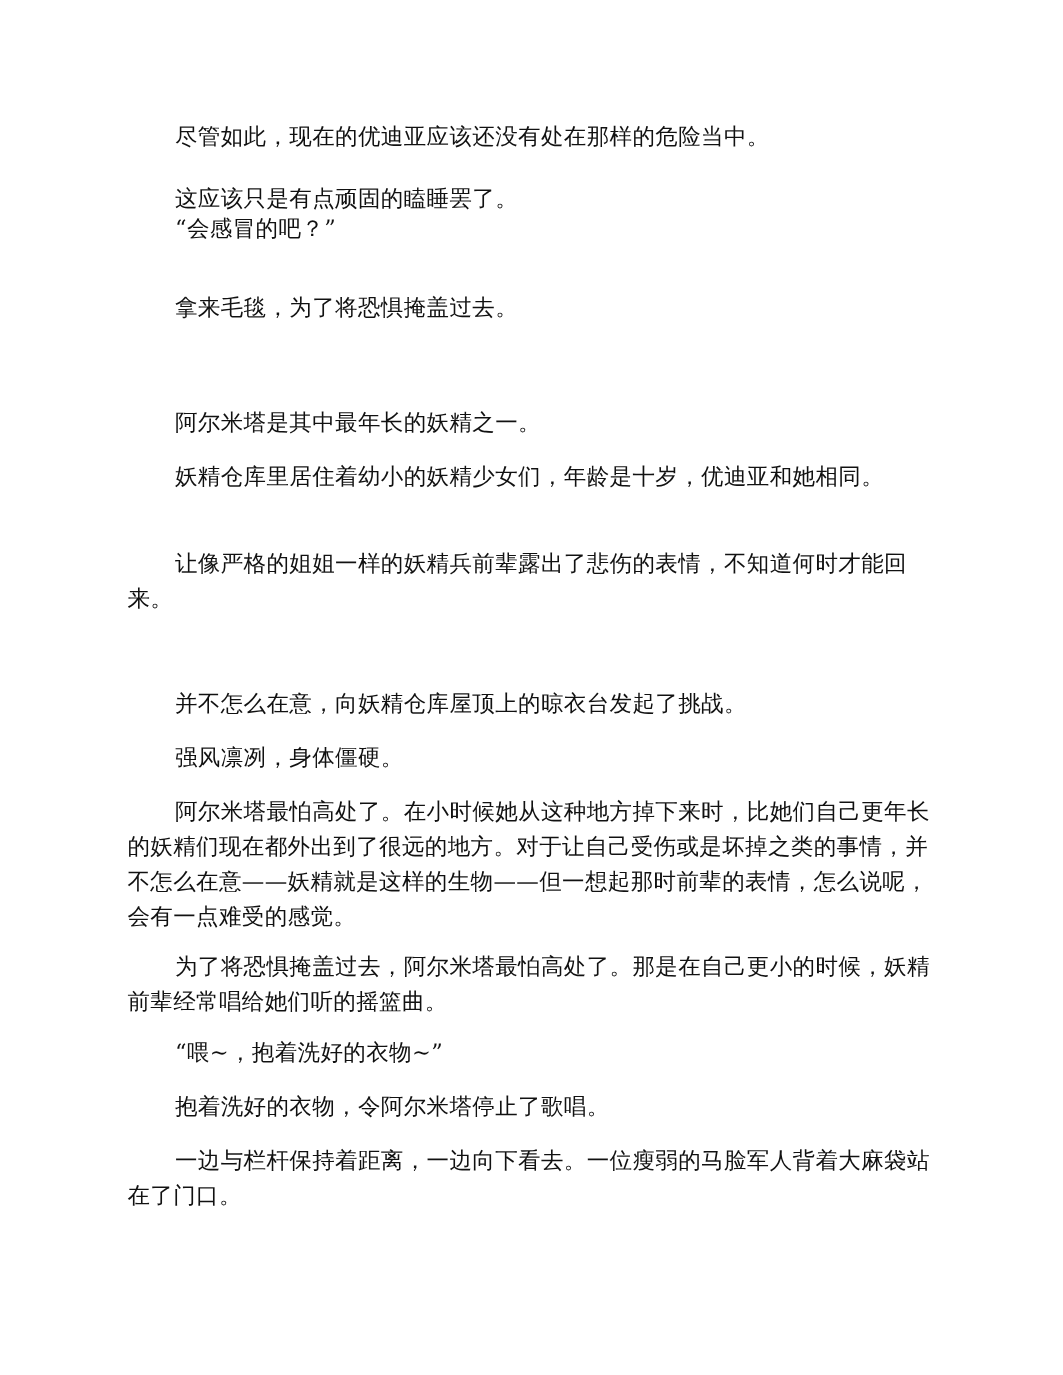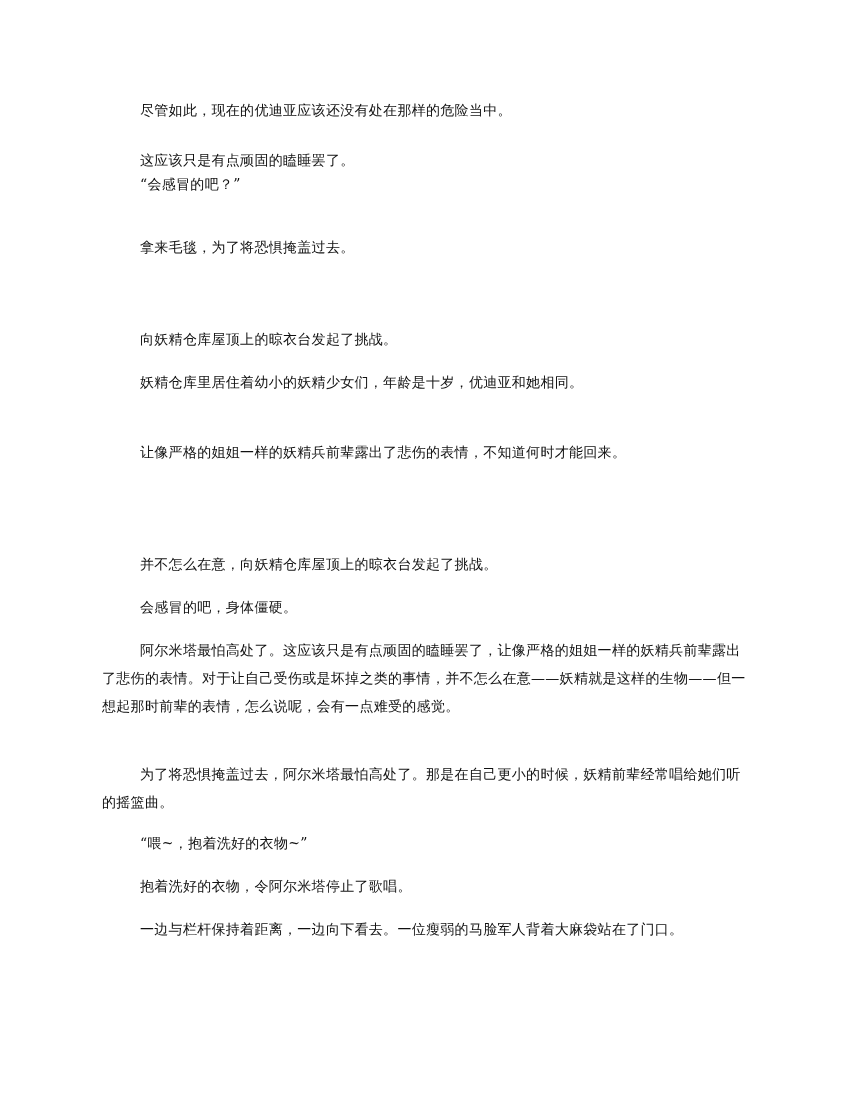--- a/index.html
+++ b/index.html
@@ -18,40 +18,40 @@
     .page {
       position: absolute;
       left: 102px;
       top: 0;
       width: 646px;
     }
     .para {
       position: absolute;
       left: 0;
       width: 646px;
-      font-size: 14px;
+      font-size: 18px;
       line-height: 28px;
       text-indent: 38px;
       margin: 0;
       white-space: normal;
       word-break: break-all;
       letter-spacing: 0.3px;
     }
   </style>
 </head>
 <body>
 
 <div class="page">
   <p class="para" style="top:96px">尽管如此，现在的优迪亚应该还没有处在那样的危险当中。</p>
   <p class="para" style="top:146px">这应该只是有点顽固的瞌睡罢了。</p>
   <p class="para" style="top:170px">“会感冒的吧？”</p>
   <p class="para" style="top:233px">拿来毛毯，为了将恐惧掩盖过去。</p>
-  <p class="para" style="top:325px">向妖精仓库屋顶上的晾衣台发起了挑战。</p>
+  <p class="para" style="top:325px">阿尔米塔是其中最年长的妖精之一。</p>
   <p class="para" style="top:368px">妖精仓库里居住着幼小的妖精少女们，年龄是十岁，优迪亚和她相同。</p>
   <p class="para" style="top:438px">让像严格的姐姐一样的妖精兵前辈露出了悲伤的表情，不知道何时才能回来。</p>
   <p class="para" style="top:550px">并不怎么在意，向妖精仓库屋顶上的晾衣台发起了挑战。</p>
-  <p class="para" style="top:593px">会感冒的吧，身体僵硬。</p>
-  <p class="para" style="top:636px">阿尔米塔最怕高处了。这应该只是有点顽固的瞌睡罢了，让像严格的姐姐一样的妖精兵前辈露出了悲伤的表情。对于让自己受伤或是坏掉之类的事情，并不怎么在意——妖精就是这样的生物——但一想起那时前辈的表情，怎么说呢，会有一点难受的感觉。</p>
+  <p class="para" style="top:593px">强风凛冽，身体僵硬。</p>
+  <p class="para" style="top:636px">阿尔米塔最怕高处了。在小时候她从这种地方掉下来时，比她们自己更年长的妖精们现在都外出到了很远的地方。对于让自己受伤或是坏掉之类的事情，并不怎么在意——妖精就是这样的生物——但一想起那时前辈的表情，怎么说呢，会有一点难受的感觉。</p>
   <p class="para" style="top:760px">为了将恐惧掩盖过去，阿尔米塔最怕高处了。那是在自己更小的时候，妖精前辈经常唱给她们听的摇篮曲。</p>
   <p class="para" style="top:829px">“喂~，抱着洗好的衣物~”</p>
   <p class="para" style="top:872px">抱着洗好的衣物，令阿尔米塔停止了歌唱。</p>
   <p class="para" style="top:915px">一边与栏杆保持着距离，一边向下看去。一位瘦弱的马脸军人背着大麻袋站在了门口。</p>
 </div>
 
 </body></html>

